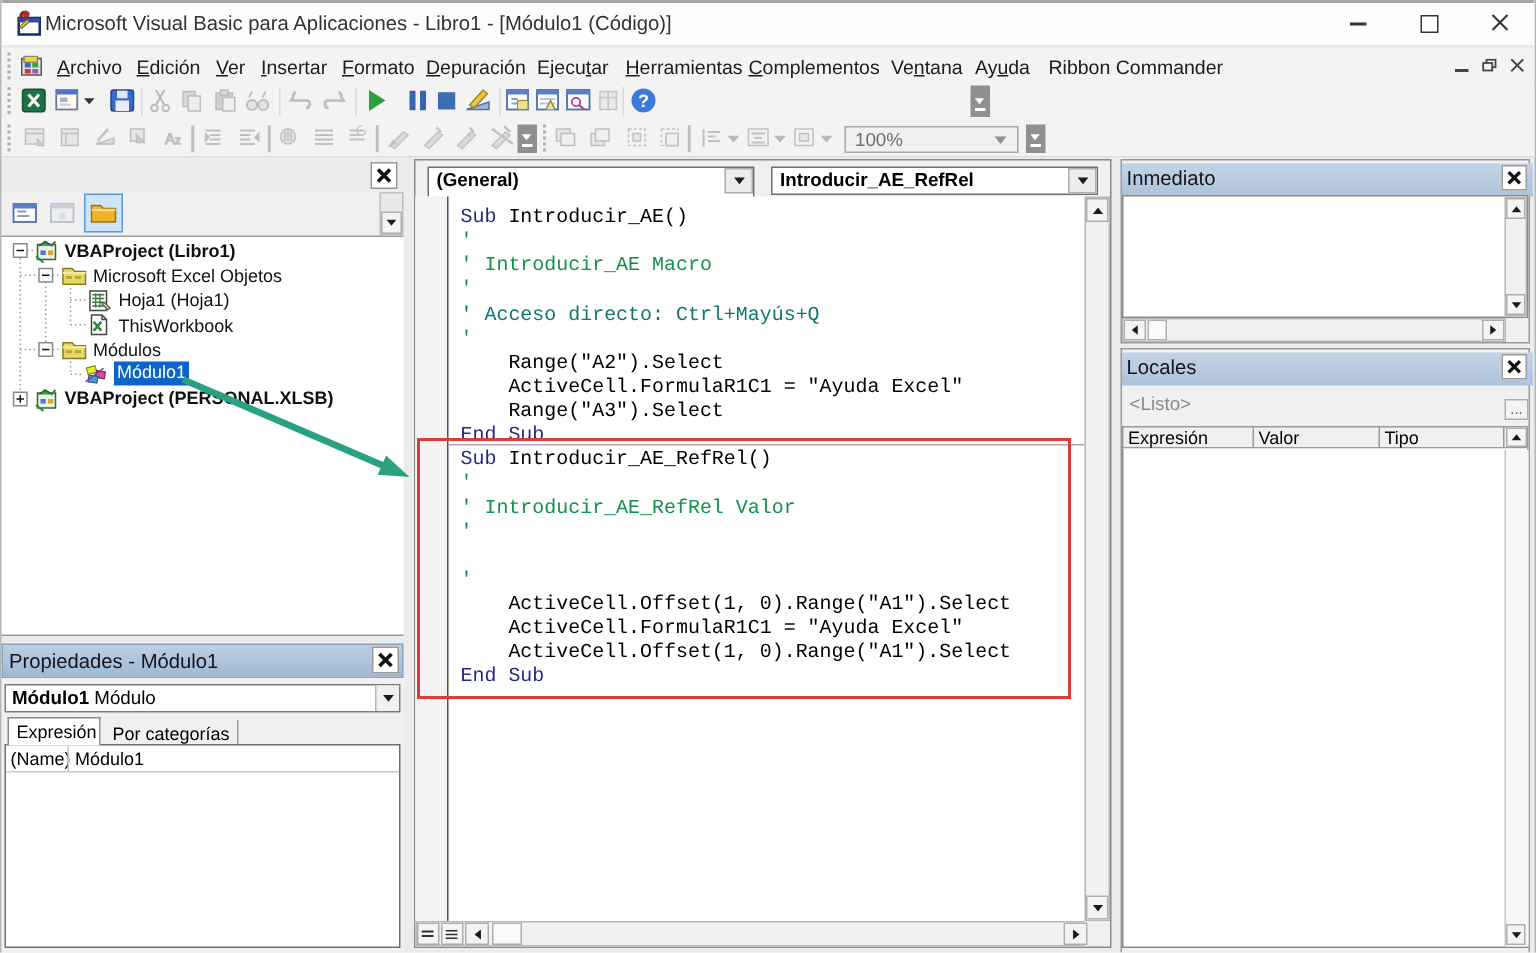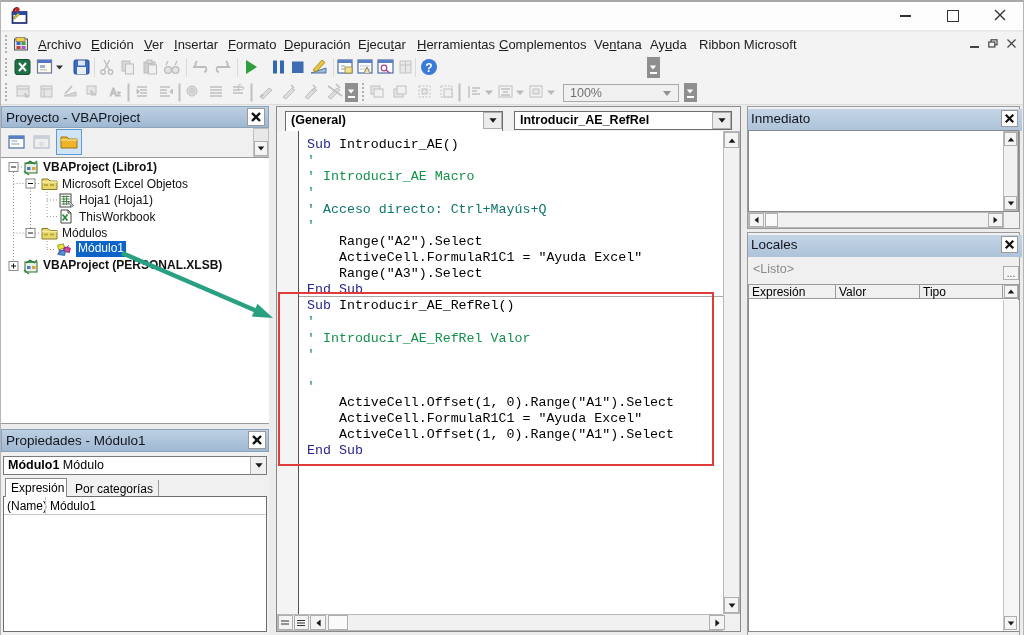--- a/index.html
+++ b/index.html
@@ -21,20 +21,21 @@
 <div id="root">
 
 <div class="ab" style="left:0;top:0;width:1024px;height:31px;background:#fdfdfd;border-top:2px solid #a8a8a8;border-bottom:1px solid #e8e8e8;box-sizing:border-box;"></div>
 <svg class="ab" style="left:9px;top:7px;" width="18" height="17" viewBox="0 0 18 17">
  <rect x="2.5" y="5" width="14" height="11" fill="#fff" stroke="#1c2c6e" stroke-width="1.7"></rect>
  <rect x="2.5" y="5" width="14" height="3" fill="#2a4aa8"></rect>
  <path d="M8 1 C4 1 3 4 5 5" stroke="#8a1f1f" stroke-width="2.2" fill="none"></path>
  <circle cx="7.5" cy="2.5" r="2.2" fill="#b92a2a"></circle>
  <path d="M3 11 L8 6 l1.5 1.5 L4.5 12 Z" fill="#d9c93a" stroke="#7a6a1f" stroke-width="0.7"></path>
 </svg>
+<div class="ab" style="left:29px;top:8px;font-size:13.5px;color:#333;">Microsoft Visual Basic para Aplicaciones - Libro1 - [Módulo1 (Código)]</div>
 <div class="ab" style="left:899px;top:15px;width:11px;height:1.6px;background:#333;"></div>
 <div class="ab" style="left:946px;top:10px;width:10px;height:10px;border:1.6px solid #333;"></div>
 <svg class="ab" style="left:993px;top:9px;" width="12" height="12" viewBox="0 0 12 12">
       <path d="M1 1 L11 11 M11 1 L1 11" stroke="#333" stroke-width="1.4"></path>
     </svg>
 
 <div class="ab" style="left:0;top:32px;width:1024px;height:23px;background:#f3f3f3;"></div>
 <div class="ab grip" style="left:4px;top:35px;"></div>
 <svg class="ab" style="left:13px;top:37px;" width="15" height="14" viewBox="0 0 15 14">
  <rect x="0.5" y="2" width="13" height="11" fill="#e8e4da" stroke="#555" stroke-width="1"></rect>
@@ -49,21 +50,21 @@
 <span class="ab" style="left:90px;"><u>E</u>dición</span>
 <span class="ab" style="left:143px;"><u>V</u>er</span>
 <span class="ab" style="left:173px;"><u>I</u>nsertar</span>
 <span class="ab" style="left:227px;"><u>F</u>ormato</span>
 <span class="ab" style="left:283px;"><u>D</u>epuración</span>
 <span class="ab" style="left:357px;">Ejecu<u>t</u>ar</span>
 <span class="ab" style="left:416px;"><u>H</u>erramientas</span>
 <span class="ab" style="left:498px;"><u>C</u>omplementos</span>
 <span class="ab" style="left:593px;">Ve<u>n</u>tana</span>
 <span class="ab" style="left:649px;">Ay<u>u</u>da</span>
-<span class="ab" style="left:698px;">Ribbon Microsoft</span>
+<span class="ab" style="left:698px;">Ribbon Commander</span>
 </div>
 <div class="ab" style="left:969px;top:46px;width:9px;height:1.5px;background:#444;"></div>
 <svg class="ab" style="left:987px;top:39px;" width="10" height="9" viewBox="0 0 10 9">
  <rect x="3" y="0.8" width="6" height="5" fill="#f3f3f3" stroke="#444" stroke-width="1.2"></rect>
  <rect x="0.8" y="3" width="6" height="5" fill="#f3f3f3" stroke="#444" stroke-width="1.2"></rect>
 </svg>
 <svg class="ab" style="left:1006px;top:39px;" width="9" height="9" viewBox="0 0 9 9">
       <path d="M0.5 0.5 L8.5 8.5 M8.5 0.5 L0.5 8.5" stroke="#444" stroke-width="1.2"></path>
     </svg>
 
@@ -262,21 +263,20 @@
 <div class="ab" style="left:646px;top:57px;width:13px;height:21px;background:#8f8f8f;"></div>
 <div class="ab td" style="left:648px;top:65px;border-top-color:#fff;transform:scale(0.8);"></div>
     <div class="ab" style="left:649px;top:72px;width:7px;height:1.5px;background:#fff;"></div>
 <div class="ab" style="left:344px;top:83px;width:13px;height:19px;background:#8f8f8f;"></div>
 <div class="ab td" style="left:346px;top:89px;border-top-color:#fff;transform:scale(0.8);"></div>
     <div class="ab" style="left:347px;top:96px;width:7px;height:1.5px;background:#fff;"></div>
 <div class="ab" style="left:683px;top:83px;width:13px;height:19px;background:#8f8f8f;"></div>
 <div class="ab td" style="left:685px;top:89px;border-top-color:#fff;transform:scale(0.8);"></div>
     <div class="ab" style="left:686px;top:96px;width:7px;height:1.5px;background:#fff;"></div>
 
-<div class="ab ptitle" style="left:0;top:106px;width:268px;height:22px;border:1px solid #8ba2bb;box-sizing:border-box;padding:3px 0 0 4px;">Proyecto - VBAProject</div>
 <div class="ab xbtn" style="left:246px;top:108px;"><svg width="16" height="16" viewBox="0 0 16 16">
         <path d="M4 4 L12 12 M12 4 L4 12" stroke="#111" stroke-width="2.4"></path>
       </svg></div>
 <div class="ab" style="left:0;top:128px;width:268px;height:29px;background:#f0f0f0;"></div>
 
 <svg class="ab" style="left:6px;top:131px;" width="90" height="24" viewBox="0 0 90 24">
  <g>
         <rect x="2" y="5" width="15" height="12" fill="#fff" stroke="#4a6ea8" stroke-width="1.2"></rect>
         <rect x="2" y="5" width="15" height="3" fill="#5a7fc4"></rect>
         <path d="M4.5 10 h6 M4.5 13 h8" stroke="#8a9bbb" stroke-width="1.2"></path>

